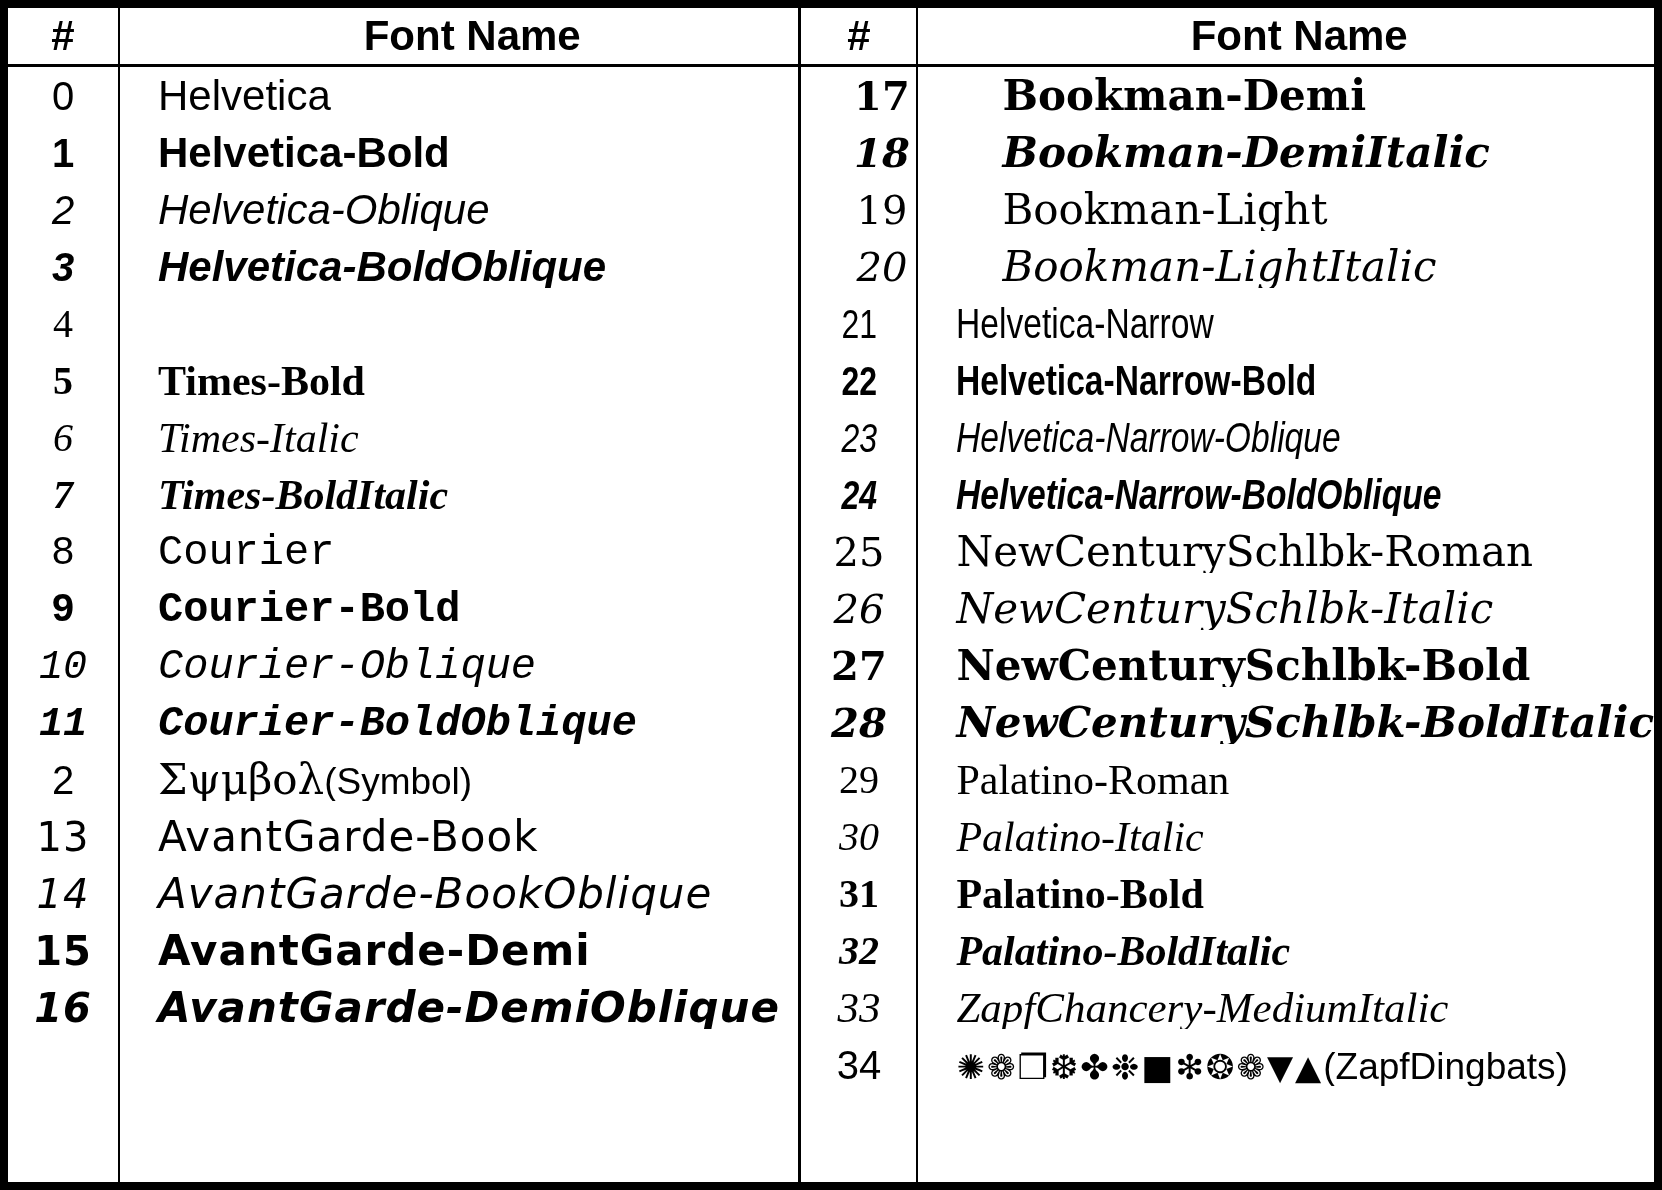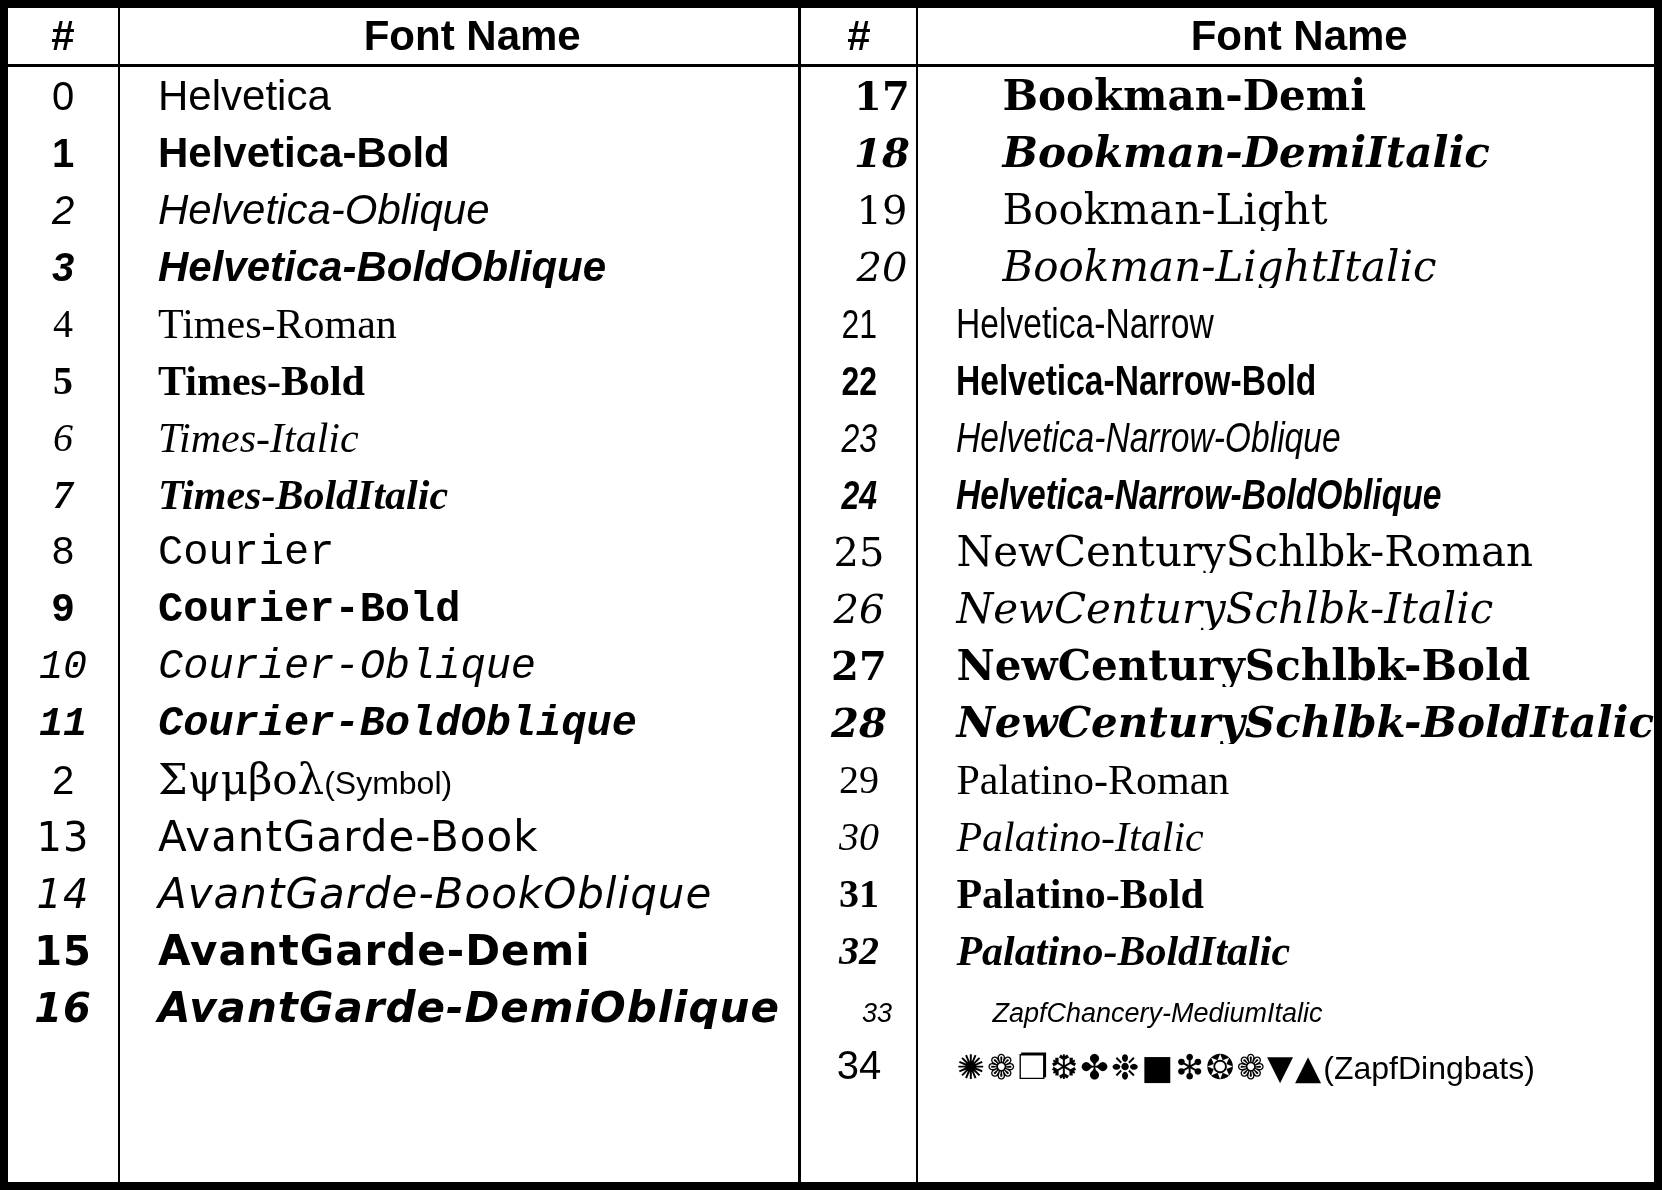--- a/index.html
+++ b/index.html
@@ -37,29 +37,29 @@
   
   .ff-helvetica {font-family:"Liberation Sans",sans-serif;}
   .ff-times     {font-family:"Liberation Serif",serif;}
   .ff-courier   {font-family:"Liberation Mono",monospace;}
   .ff-symbol    {font-family:"DejaVu Serif",serif;}
   .ff-avantgarde{font-family:"DejaVu Sans",sans-serif;letter-spacing:1px;}
   .ff-bookman   {font-family:"DejaVu Serif",serif;margin-left:46px;}
   .ff-narrow    {font-family:"Liberation Sans",sans-serif;}
   .ff-newcentury{font-family:"DejaVu Serif",serif;text-align:right;}
   .ff-palatino  {font-family:"Liberation Serif",serif;}
-  .ff-chancery  {font-family:Liberation Sans, sans-serif;font-style:italic;font-size:27px;margin-left:36px;}
+  .ff-chancery  {font-family:Liberation Serif, serif;font-style:italic;font-size:43px;}
   .ff-dingbats  {font-family:"DejaVu Sans",sans-serif;font-size:34px;letter-spacing:2px;}
 
   .b{font-weight:bold;}
   .i{font-style:italic;}
   .txt{display:inline-block;}
   .narrowed{transform:scaleX(0.8);transform-origin:0 50%;}
   .cell.num .narrowed{transform-origin:50% 50%;}
-  .seg-plain{font-family:"Liberation Sans",sans-serif;font-size:32px;letter-spacing:0;}
+  .seg-plain{font-family:"Liberation Sans",sans-serif;font-size:37px;letter-spacing:0;}
 </style>
 </head>
 <body>
 
 <div class="frame">
   <div class="half left">
     <div class="colline"></div>
     <div class="hrow header">
       <div class="cell num">#</div>
       <div class="cell name">Font Name</div>
@@ -76,21 +76,20 @@
         <div class="hrow">
           <div class="cell num"><span class="txt ff-helvetica i">2</span></div>
           <div class="cell name"><span class="txt ff-helvetica i">Helvetica-Oblique</span></div>
         </div>
         <div class="hrow">
           <div class="cell num"><span class="txt ff-helvetica b i">3</span></div>
           <div class="cell name"><span class="txt ff-helvetica b i">Helvetica-BoldOblique</span></div>
         </div>
         <div class="hrow">
           <div class="cell num"><span class="txt ff-times">4</span></div>
-          <div class="cell name"><span class="txt ff-times">Times-Roman</span></div>
         </div>
         <div class="hrow">
           <div class="cell num"><span class="txt ff-times b">5</span></div>
           <div class="cell name"><span class="txt ff-times b">Times-Bold</span></div>
         </div>
         <div class="hrow">
           <div class="cell num"><span class="txt ff-times i">6</span></div>
           <div class="cell name"><span class="txt ff-times i">Times-Italic</span></div>
         </div>
         <div class="hrow">

